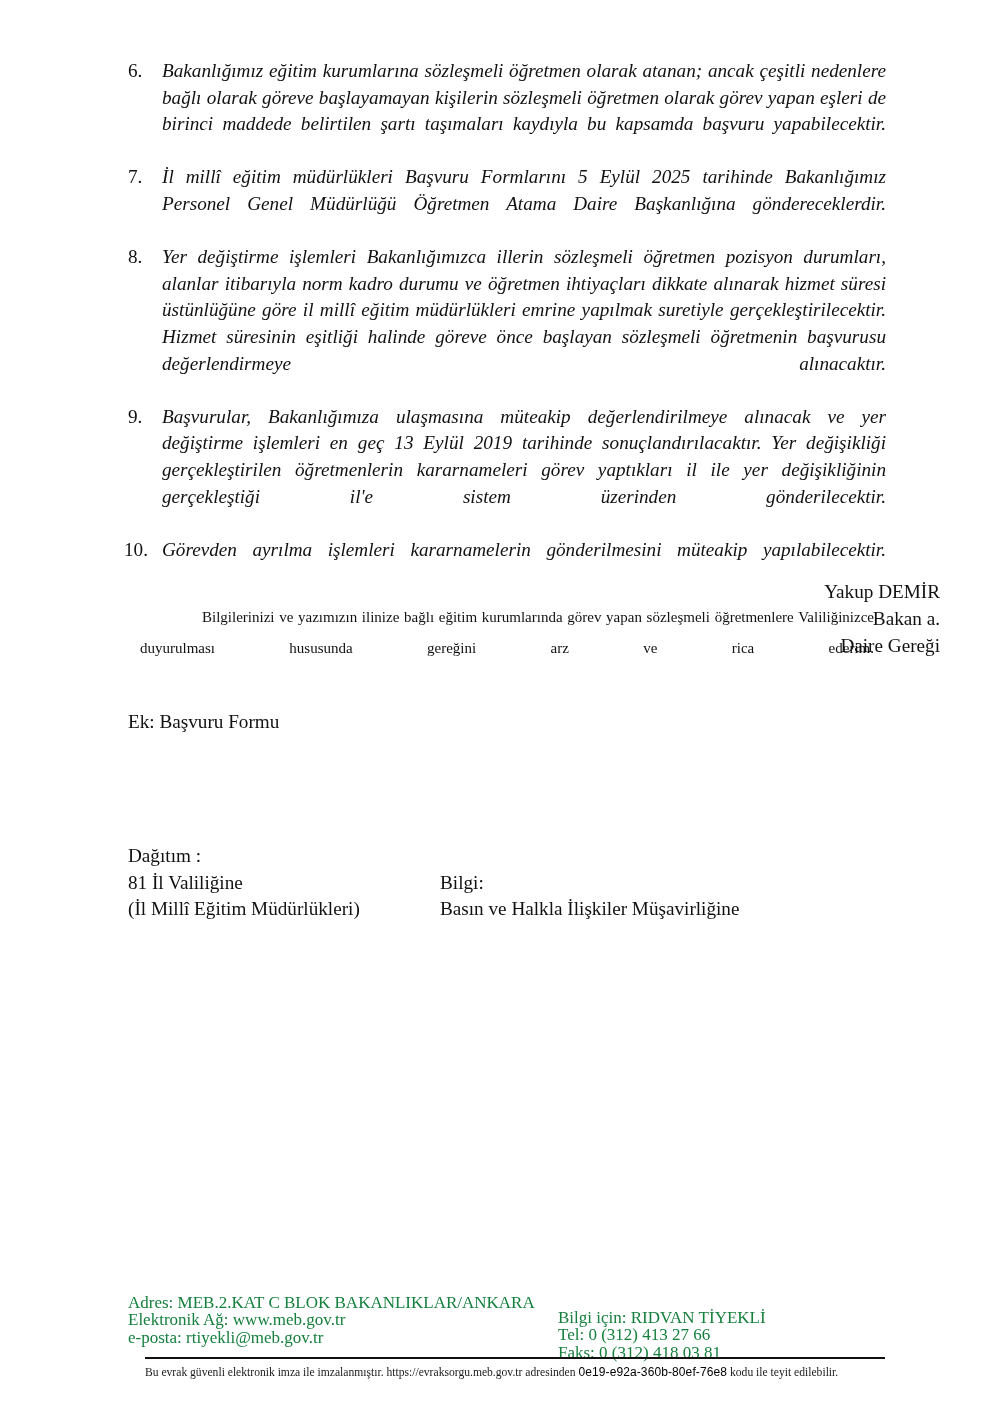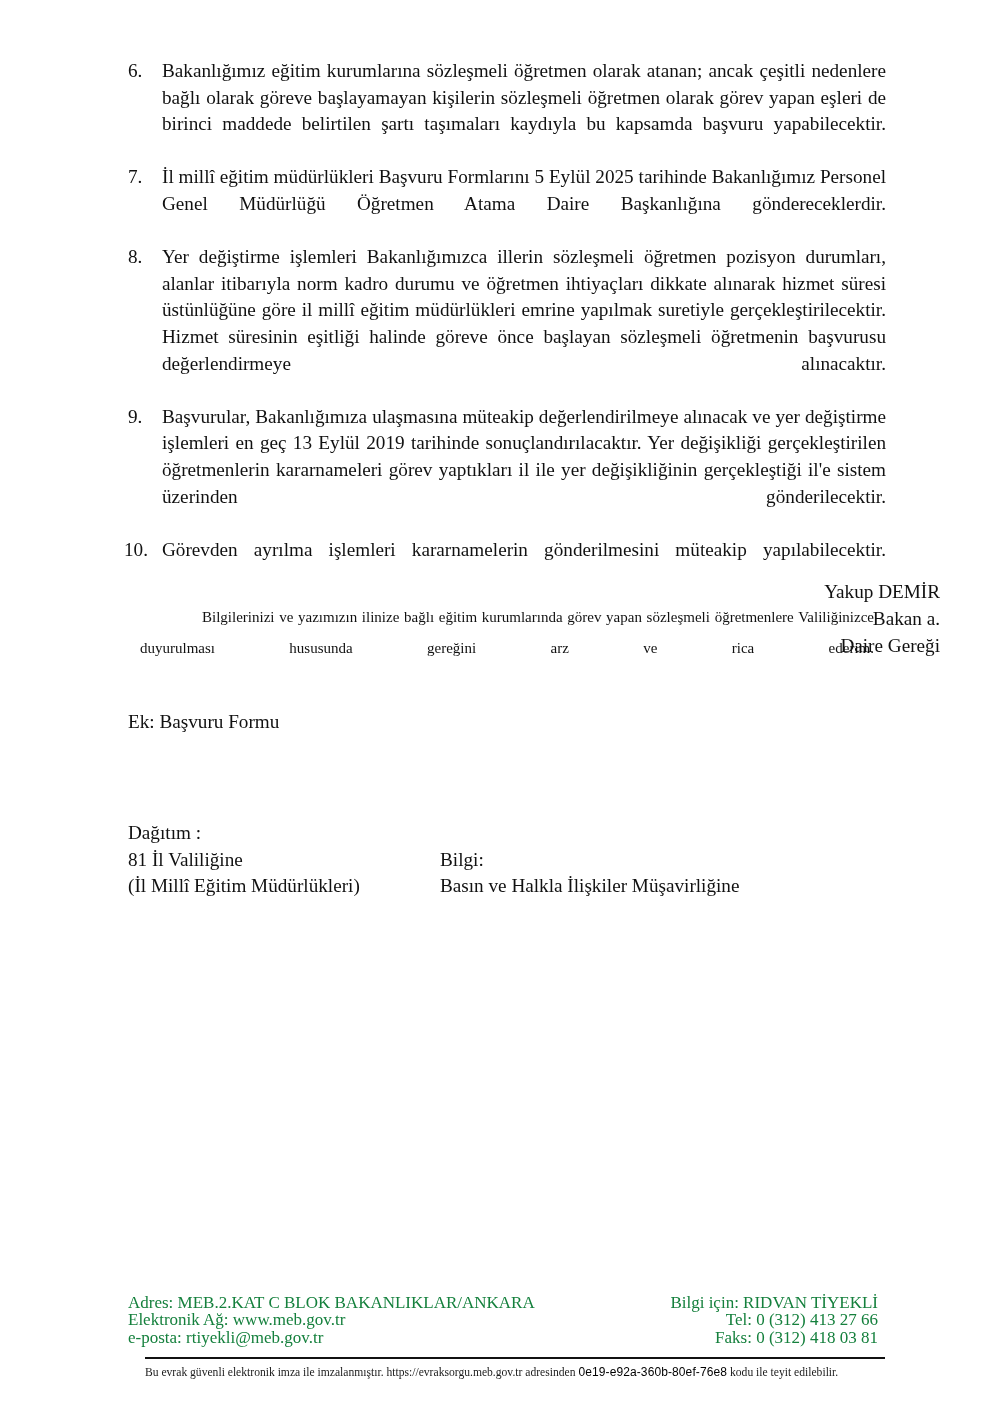--- a/index.html
+++ b/index.html
@@ -53,20 +53,21 @@
   }
   ol.clauses li.wide-marker {
     padding-left: 34px;
   }
   ol.clauses li.wide-marker .marker {
     width: 34px;
     left: -4px;
   }
   ol.clauses li .clause-text {
     display: block;
+    font-style: italic;
   }
   
   ol.clauses li .clause-text::after {
     content: "";
     display: inline-block;
     width: 100%;
   }
 
   p.closing {
     margin: 12px;
@@ -98,21 +99,21 @@
     left: 128px;
     top: 708px;
     font-size: 19.2px;
     line-height: 27px;
   }
 
   
   .distribution {
     position: absolute;
     left: 128px;
-    top: 820px;
+    top: 843px;
     width: 760px;
     font-size: 19.2px;
     line-height: 26.5px;
   }
   .dist-title { margin: 0; }
   .dist-cols {
     position: relative;
     margin: 0;
   }
   .dist-col-left {
@@ -139,21 +140,22 @@
   .footer-left {
     display: inline-block;
     width: 430px;
     vertical-align: top;
     text-align: left;
   }
   .footer-right {
     display: inline-block;
     width: 320px;
     vertical-align: top;
-    text-align: right;
+    text-align: left;
+    margin-top: 15px;
   }
   .footer-line { display: block; }
 
   
   .verify-rule {
     position: absolute;
     left: 145px;
     top: 1357px;
     width: 740px;
     height: 2px;

